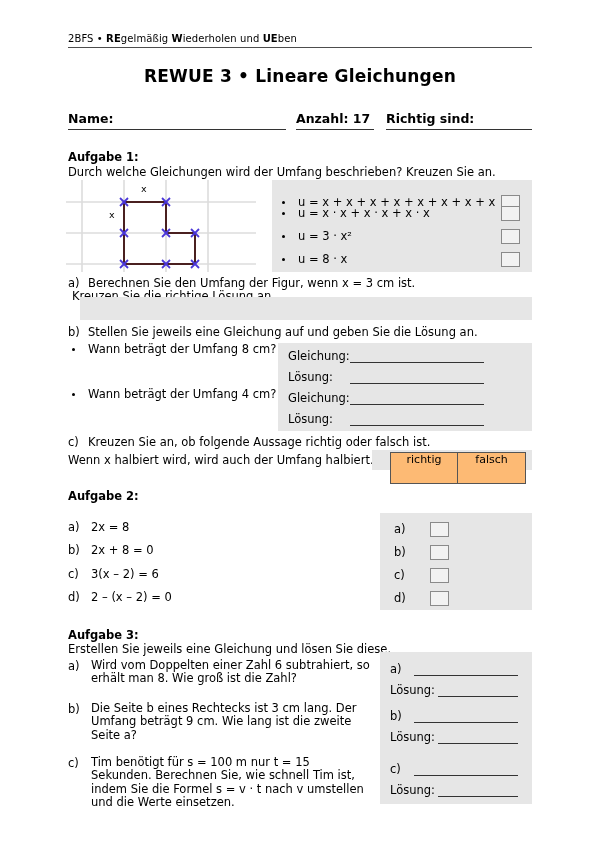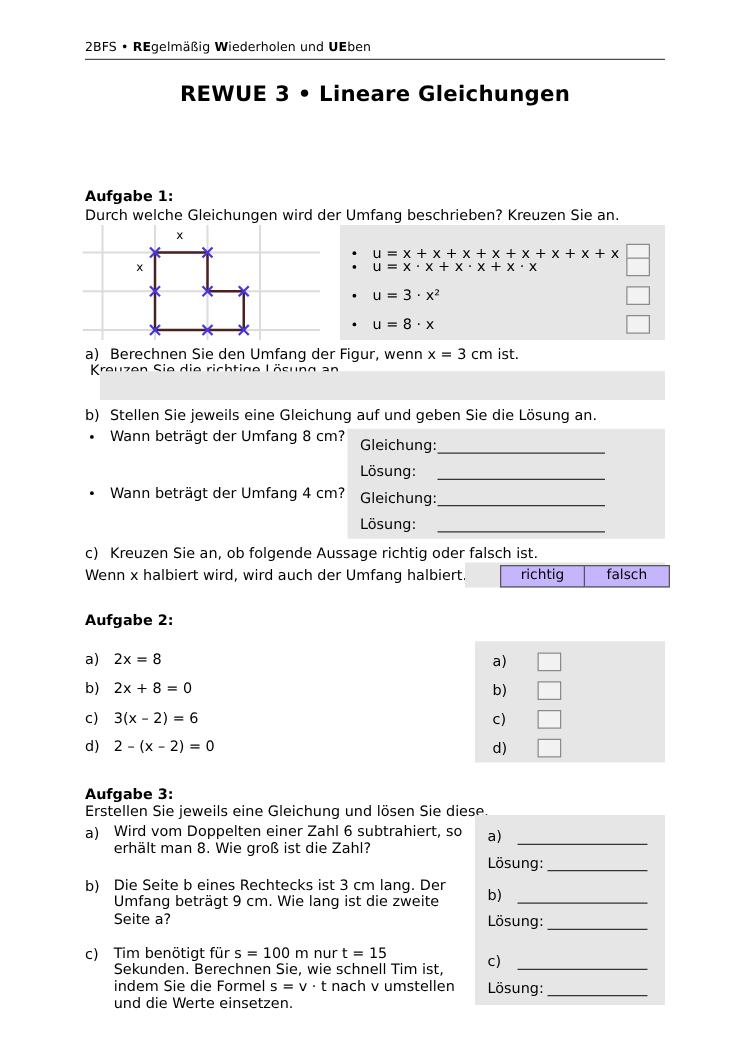--- a/index.html
+++ b/index.html
@@ -186,24 +186,24 @@
 
   
   .rfwrap {
     position: absolute;
     left: 372px; top: 450px;
     width: 160px; height: 20px;
     background: #e6e6e6;
   }
   .rf {
     position: absolute;
-    left: 28px; top: 2px;
-    height: 18px;
+    left: 18px; top: 2px;
+    height: 32px;
     border: 1.3px solid #555;
-    background: #c4b5fd;
+    background: #fdba74;
     box-sizing: border-box;
     display: flex;
   }
   .rf div {
     font-size: 11px;
     text-align: center;
     line-height: 14px;
     box-sizing: border-box;
   }
   .rf .r1 { width: 67px; border-right: 1.3px solid #555; }
@@ -277,20 +277,25 @@
     <span>2BFS</span>
     <span>•</span>
     <b>RE</b><span>gelmäßig</span>
     <b>W</b><span>iederholen</span>
     <span>und</span>
     <b>UE</b><span>ben</span>
   </div>
 
   <div class="doc-title">REWUE 3 • Lineare Gleichungen</div>
 
+  <div class="namerow">
+    <div class="nf nf-name">Name:</div>
+    <div class="nf nf-anz">Anzahl: 17</div>
+    <div class="nf nf-rich">Richtig sind:</div>
+  </div>
 
   <div class="task-head" style="top:150px;">Aufgabe 1:</div>
   <div class="task-sub" style="top:165px;">Durch welche Gleichungen wird der Umfang beschrieben? Kreuzen Sie an.</div>
 
   <div class="fig">
     <svg width="190" height="92" viewBox="0 0 190 92">
       <g stroke="#dcdcdc" stroke-width="1.6">
         <line x1="16" y1="0" x2="16" y2="92"></line>
         <line x1="58" y1="0" x2="58" y2="92"></line>
         <line x1="100" y1="0" x2="100" y2="92"></line>

